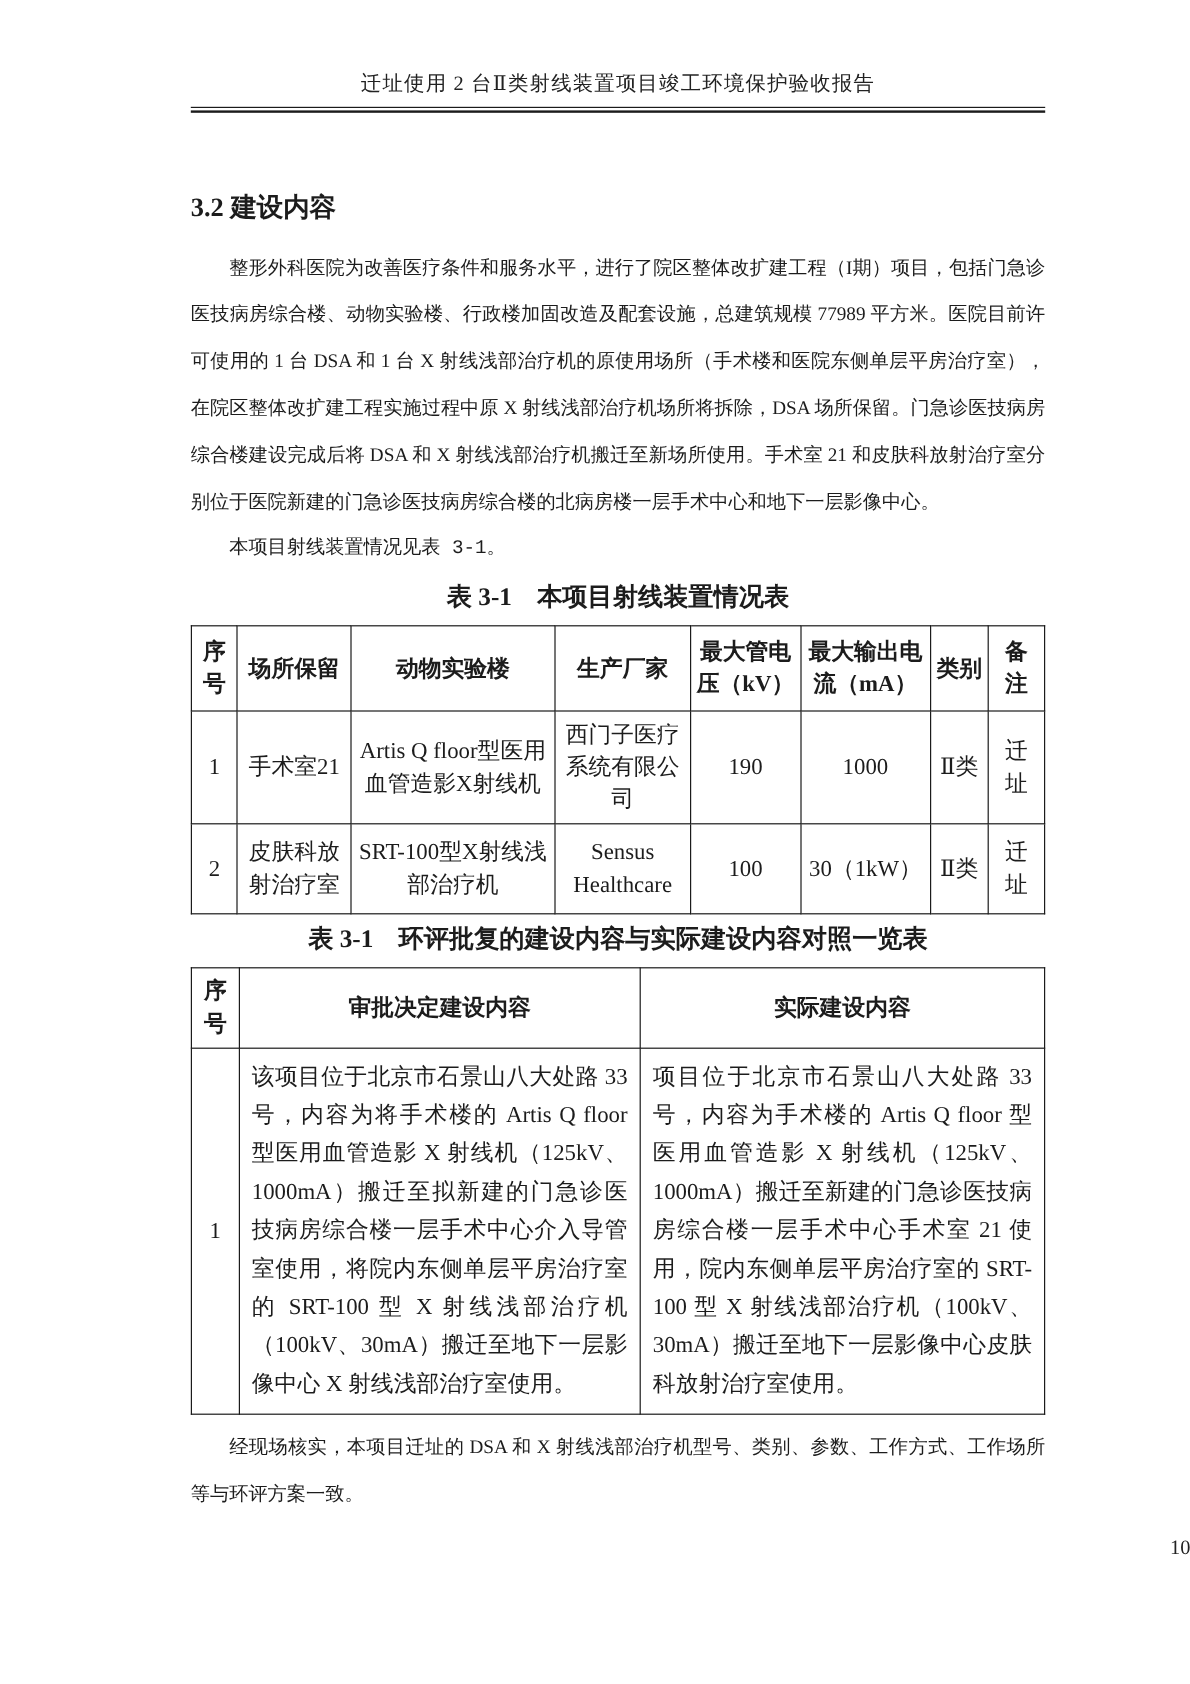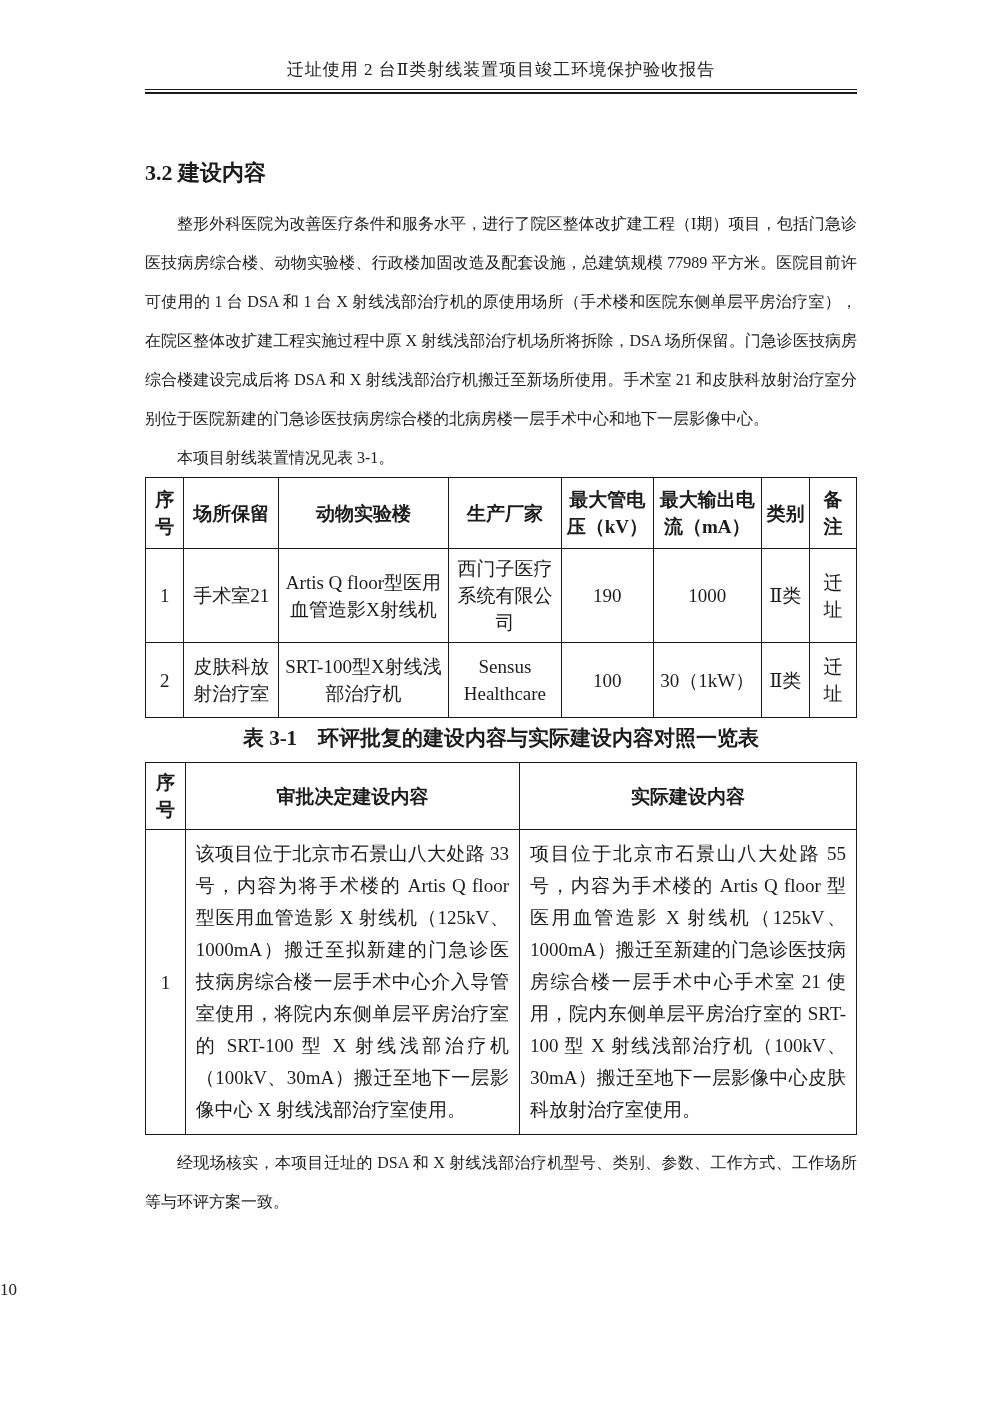--- a/index.html
+++ b/index.html
@@ -8,21 +8,21 @@
     width:992px;
     height:1403px;
     background:#ffffff;
     color:#1c1c1c;
     font-family:"Liberation Serif","DejaVu Serif",serif;
     overflow:hidden;
     box-sizing:border-box;
   }
   .content{
     position:absolute;
-    left:145px;
+    left:159px;
     width:712px;
     top:0;
   }
   
   .running-header{
     padding-top:58px;
     text-align:center;
     font-size:17px;
     letter-spacing:1px;
     color:#222;
@@ -43,21 +43,21 @@
   .h-32{margin-top:64px;}
   
   .para{
     font-size:16px;
     line-height:39px;
     text-align:justify;
     text-indent:2em;
     margin:0;
   }
   .para-first{margin-top:16px;}
-  .para-single{margin-top:0;}
+  .para-single{margin-top:0;font-family:Liberation Mono, monospace;}
   
   .tbl-caption{
     text-align:center;
     font-size:21px;
     font-weight:bold;
     margin:6px 0 10px 0;
   }
   
   table.doc-table{
     width:100%;
@@ -87,40 +87,41 @@
   #table-3-1 th, #table-3-1 td{height:auto;}
   #table-3-1 tr.hdr th{height:58px;}
   #table-3-1 tr.data td{height:62px;}
   #table-3-2 tr.hdr th{height:38px;}
   
   .page-number{
     position:absolute;
     left:0;
     width:100%;
     top:1280px;
-    text-align:left;
+    text-align:right;
     font-size:17px;
     color:#222;
   }
 </style>
 </head>
 <body>
 
 <div class="page">
   <div class="content">
 
     <div class="running-header">迁址使用 2 台Ⅱ类射线装置项目竣工环境保护验收报告</div>
     <div class="header-rule"></div>
 
     <h2 class="h-section h-32">3.2 建设内容</h2>
 
     <p class="para para-first">整形外科医院为改善医疗条件和服务水平，进行了院区整体改扩建工程（I期）项目，包括门急诊医技病房综合楼、动物实验楼、行政楼加固改造及配套设施，总建筑规模 77989 平方米。医院目前许可使用的 1 台 DSA 和 1 台 X 射线浅部治疗机的原使用场所（手术楼和医院东侧单层平房治疗室），在院区整体改扩建工程实施过程中原 X 射线浅部治疗机场所将拆除，DSA 场所保留。门急诊医技病房综合楼建设完成后将 DSA 和 X 射线浅部治疗机搬迁至新场所使用。手术室 21 和皮肤科放射治疗室分别位于医院新建的门急诊医技病房综合楼的北病房楼一层手术中心和地下一层影像中心。</p>
 
     <p class="para para-single">本项目射线装置情况见表 3-1。</p>
 
+    <div class="tbl-caption">表 3-1　本项目射线装置情况表</div>
 
     <table class="doc-table" id="table-3-1">
       <colgroup>
         <col style="width:5.4%">
         <col style="width:13.3%">
         <col style="width:23.9%">
         <col style="width:15.9%">
         <col style="width:12.9%">
         <col style="width:15.2%">
         <col style="width:6.8%">
@@ -171,21 +172,21 @@
       </colgroup>
       <tbody>
           <tr class="hdr">
         <th>序号</th>
         <th>审批决定建设内容</th>
         <th>实际建设内容</th>
       </tr>
       <tr>
         <td>1</td>
         <td class="cell-body">该项目位于北京市石景山八大处路 33 号，内容为将手术楼的 Artis Q floor 型医用血管造影 X 射线机（125kV、1000mA）搬迁至拟新建的门急诊医技病房综合楼一层手术中心介入导管室使用，将院内东侧单层平房治疗室的 SRT-100 型 X 射线浅部治疗机（100kV、30mA）搬迁至地下一层影像中心 X 射线浅部治疗室使用。</td>
-        <td class="cell-body">项目位于北京市石景山八大处路 55 号，内容为手术楼的 Artis Q floor 型医用血管造影 X 射线机（125kV、1000mA）搬迁至新建的门急诊医技病房综合楼一层手术中心手术室 21 使用，院内东侧单层平房治疗室的 SRT-100 型 X 射线浅部治疗机（100kV、30mA）搬迁至地下一层影像中心皮肤科放射治疗室使用。</td>
+        <td class="cell-body">项目位于北京市石景山八大处路 33 号，内容为手术楼的 Artis Q floor 型医用血管造影 X 射线机（125kV、1000mA）搬迁至新建的门急诊医技病房综合楼一层手术中心手术室 21 使用，院内东侧单层平房治疗室的 SRT-100 型 X 射线浅部治疗机（100kV、30mA）搬迁至地下一层影像中心皮肤科放射治疗室使用。</td>
       </tr>
     </tbody>
       </table>
 
     <p class="para" style="margin-top:8px;">经现场核实，本项目迁址的 DSA 和 X 射线浅部治疗机型号、类别、参数、工作方式、工作场所等与环评方案一致。</p>
 
   </div>
 
   <div class="page-number">10</div>
 </div>

